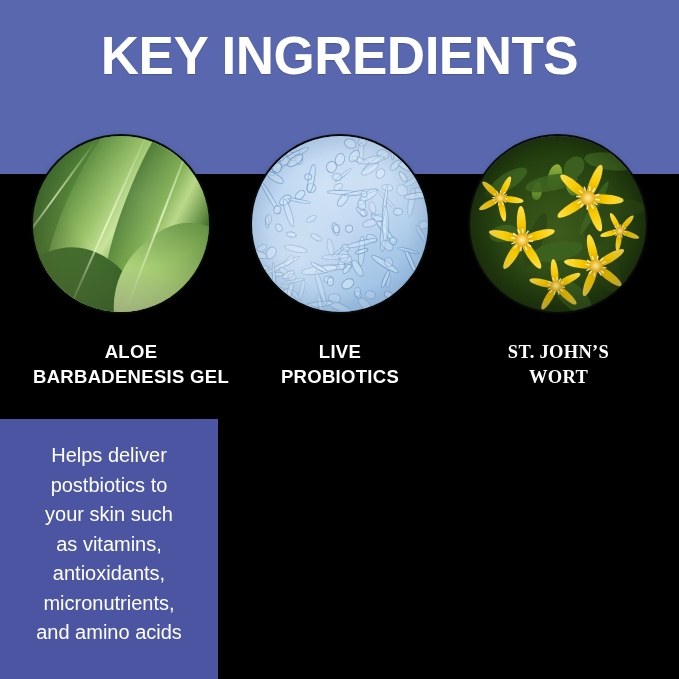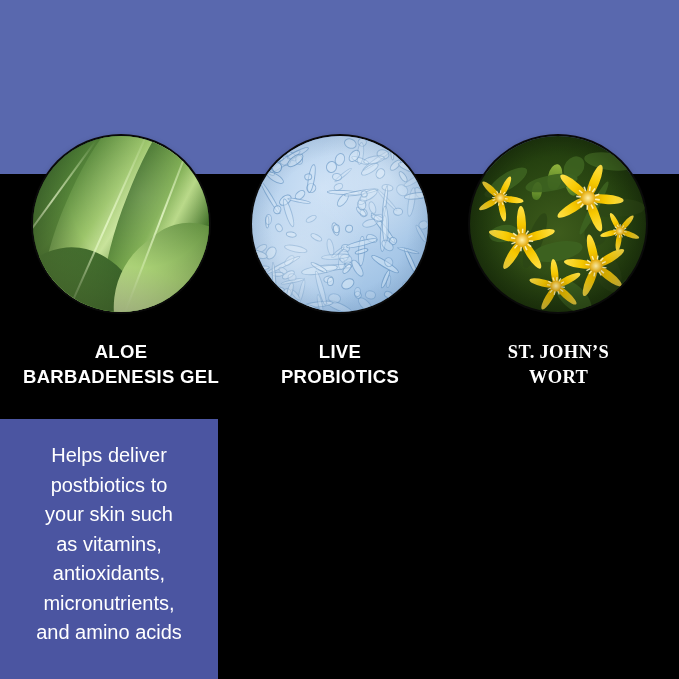--- a/index.html
+++ b/index.html
@@ -157,21 +157,21 @@
   .labels {
     position:absolute; left:0; top:340px; width:679px; height:70px;
   }
   .label {
     position:absolute; top:0;
     color:#ffffff; font-weight:bold;
     font-size:18.5px; line-height:24.5px;
     letter-spacing:0.3px;
     text-align:center;
   }
-  .label.l1 { left:0px;   width:242px; }
+  .label.l1 { left:10px;   width:242px; }
   .label.l2 { left:242px; width:196px; }
   .label.l3 { left:438px; width:241px;font-family:Liberation Serif, serif; }
 
   
   .col {
     height:260px;
     padding:22px 16px 0 16px;
     color:#ffffff;
     font-size:20px;
     line-height:29.5px;
@@ -184,20 +184,21 @@
   .col p { white-space:pre-line; }
 </style>
 </head>
 <body>
 
 <div id="page">
 
   <div class="band-top"></div>
   <div class="band-black"></div>
 
+  <div class="title">KEY INGREDIENTS</div>
 
   <div class="circles">
 
     <div class="circle-wrap c1">
       <div class="circle">
         <div class="art-aloe">
           <div class="blade b1"></div>
           <div class="blade b2"></div>
           <div class="blade b3"></div>
           <div class="blade b5"></div>

